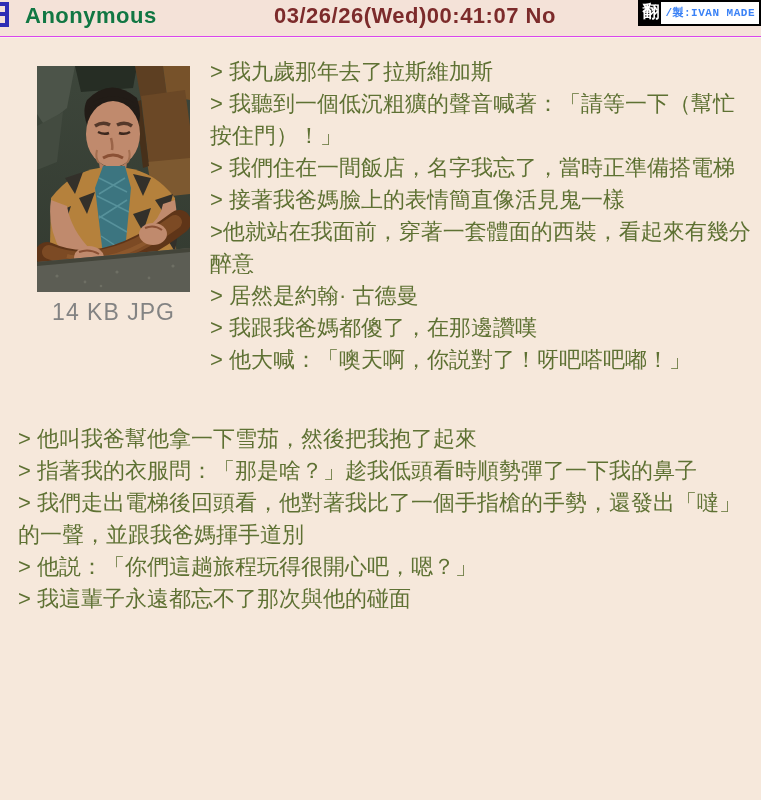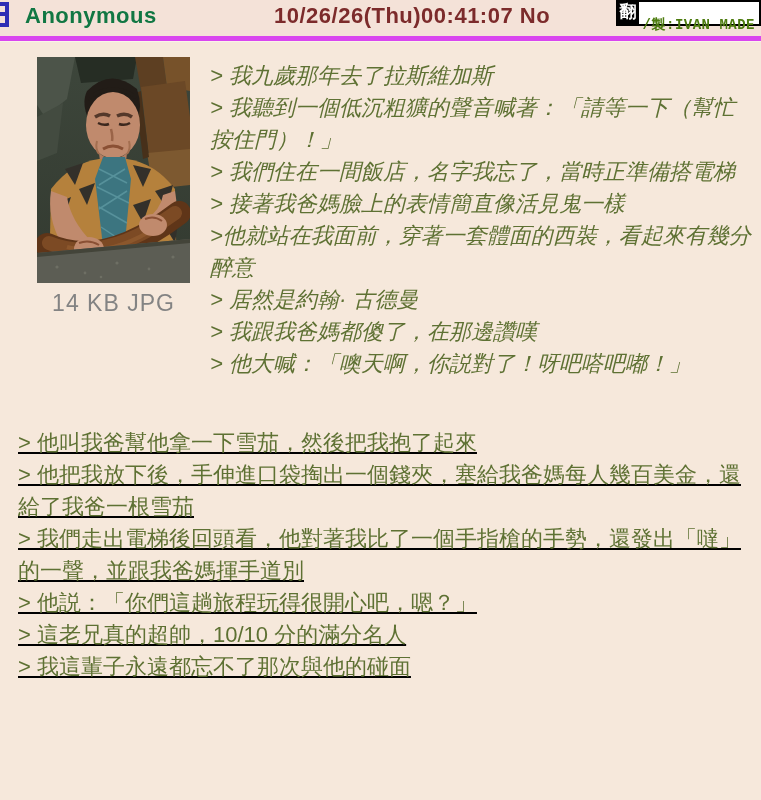--- a/index.html
+++ b/index.html
@@ -4,21 +4,21 @@
 <style>
   html,body{margin:0;padding:0;}
   body{
     width:761px;height:800px;position:relative;overflow:hidden;
     background:#f6e8db;
     font-family:"Liberation Sans", sans-serif;
   }
   
   .post-header{
     position:relative;height:36px;background:#f4e2d8;
-    border-bottom:5px solid #d946ef;
+    border-bottom:1px solid #d946ef;
     box-shadow:0 1px 0 #fbf2e9;
   }
   .clip-glyph{position:absolute;left:0;top:2px;width:9px;height:25px;}
   .poster-name{
     position:absolute;left:25px;top:3px;
     font-size:22px;font-weight:bold;color:#117743;letter-spacing:0.5px;
   }
   .post-date{
     position:absolute;left:274px;top:3px;
     font-size:22px;font-weight:bold;color:#7c2b2b;letter-spacing:0.5px;
@@ -26,51 +26,51 @@
   .credit-badge{
     position:absolute;right:0;top:0;height:22px;
     display:flex;align-items:stretch;
     border:2px solid #000;background:#fff;
     font-family:"Liberation Mono", monospace;font-weight:bold;
   }
   .credit-badge .inv{
     background:#000;color:#fff;font-size:17px;line-height:22px;padding:0 2px;
   }
   .credit-badge .rest{
-    color:#4d7c0f;font-size:14px;line-height:22px;padding:12px 4px;letter-spacing:0.5px;
+    color:#3b82f6;font-size:11px;line-height:22px;padding:0 4px;letter-spacing:0.5px;
   }
   
   .content{position:relative;}
-  .thumb-wrap{position:absolute;left:37px;top:16px;width:153px;}
+  .thumb-wrap{position:absolute;left:37px;top:29px;width:153px;}
   .thumb-wrap svg{display:block;}
   .file-caption{
     margin-top:7px;text-align:center;
     font-size:23px;color:#838383;letter-spacing:1px;
   }
-  .indent-block{padding:19px 6px 0 210px;min-height:384px;box-sizing:border-box;font-style:italic;}
-  .full-block{padding:2px 8px 0 18px;text-decoration:underline;}
+  .indent-block{padding:19px 6px 0 210px;min-height:384px;box-sizing:border-box;}
+  .full-block{padding:2px 8px 0 18px;}
   .greentext{
     margin:0;color:#5e7133;font-size:22px;line-height:32px;font-weight:500;
     word-break:break-word;
   }
 </style>
 </head>
 <body>
 
 <div class="post-header">
   <span class="clip-glyph">
     <svg width="9" height="25" viewBox="0 0 9 25">
       <rect x="0" y="0" width="9" height="4" fill="#2e2eb5"></rect>
       <rect x="0" y="10" width="9" height="4" fill="#2e2eb5"></rect>
       <rect x="0" y="21" width="9" height="4" fill="#2e2eb5"></rect>
       <rect x="5" y="0" width="4" height="25" fill="#2e2eb5"></rect>
     </svg>
   </span>
   <span class="poster-name">Anonymous</span>
-  <span class="post-date">10/26/26(Thu)00:41:07 No</span>
+  <span class="post-date">03/26/26(Wed)00:41:07 No</span>
   <span class="credit-badge">
     <span class="inv">翻</span>
     <span class="rest">/製:IVAN MADE</span>
   </span>
 </div>
 
 <div class="content">
 
   <div class="thumb-wrap">
 
@@ -165,20 +165,19 @@
       <p class="greentext">&gt; 接著我爸媽臉上的表情簡直像活見鬼一樣</p>
       <p class="greentext">&gt;他就站在我面前，穿著一套體面的西裝，看起來有幾分醉意</p>
       <p class="greentext">&gt; 居然是約翰· 古德曼</p>
       <p class="greentext">&gt; 我跟我爸媽都傻了，在那邊讚嘆</p>
       <p class="greentext">&gt; 他大喊：「噢天啊，你説對了！呀吧嗒吧嘟！」</p>
     </div>
 
   <div class="full-block">
 
   <p class="greentext">&gt; 他叫我爸幫他拿一下雪茄，然後把我抱了起來</p>
-      <p class="greentext">&gt; 他把我放下後，手伸進口袋掏出一個錢夾，塞給我爸媽每人幾百美金，還給了我爸一根雪茄</p>
+      <p class="greentext">&gt; 指著我的衣服問：「那是啥？」趁我低頭看時順勢彈了一下我的鼻子</p>
       <p class="greentext">&gt; 我們走出電梯後回頭看，他對著我比了一個手指槍的手勢，還發出「噠」的一聲，並跟我爸媽揮手道別</p>
       <p class="greentext">&gt; 他説：「你們這趟旅程玩得很開心吧，嗯？」</p>
-      <p class="greentext">&gt; 這老兄真的超帥，10/10 分的滿分名人</p>
       <p class="greentext">&gt; 我這輩子永遠都忘不了那次與他的碰面</p>
     </div>
 
 </div>
 
 </body></html>

